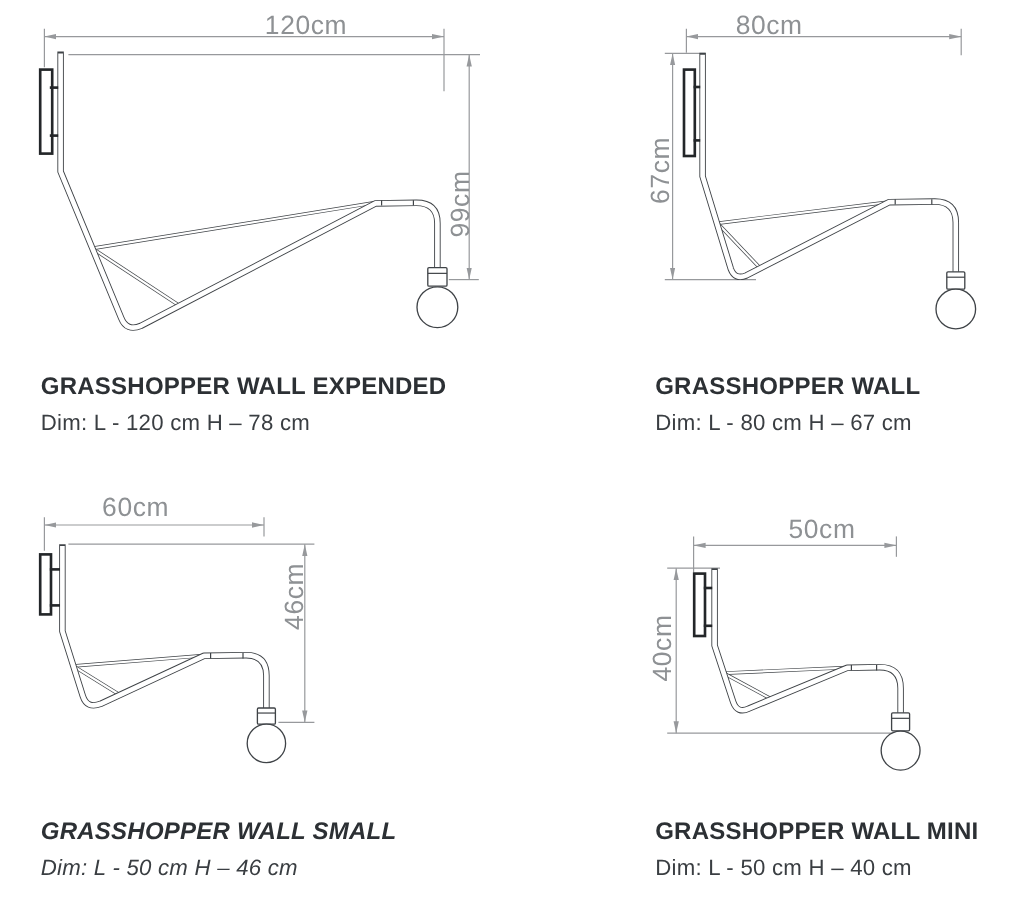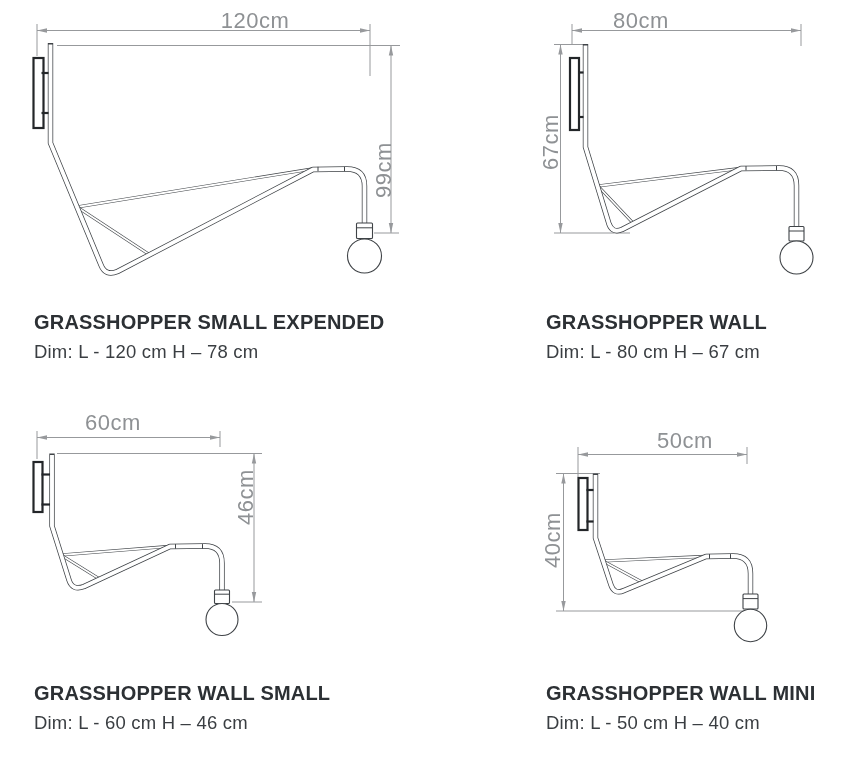--- a/index.html
+++ b/index.html
@@ -155,30 +155,30 @@
       <line class="socket-line" x1="743" y1="598.6" x2="758" y2="598.6"></line>
       <circle class="bulb" cx="750.5" cy="625.5" r="16.2"></circle>
       <rect class="plate" x="578.5" y="478" width="9" height="52"></rect>
       <line class="pin" x1="586.5" y1="490" x2="593.5" y2="490"></line>
       <line class="pin" x1="586.5" y1="521.5" x2="593.5" y2="521.5"></line>
     </g>
   </g>
 </svg>
 
 <div class="product-label" style="left:34px;top:310px;">
-  <h2>GRASSHOPPER SMALL EXPENDED</h2>
+  <h2>GRASSHOPPER WALL EXPENDED</h2>
   <p>Dim: L - 120 cm H – 78 cm</p>
 </div>
 
 <div class="product-label" style="left:546px;top:310px;">
   <h2>GRASSHOPPER WALL</h2>
   <p>Dim: L - 80 cm H – 67 cm</p>
 </div>
 
-<div class="product-label" style="left:34px;top:681px;">
+<div class="product-label" style="left:34px;top:681px;font-style:italic;">
   <h2>GRASSHOPPER WALL SMALL</h2>
-  <p>Dim: L - 60 cm H – 46 cm</p>
+  <p>Dim: L - 50 cm H – 46 cm</p>
 </div>
 
 <div class="product-label" style="left:546px;top:681px;">
   <h2>GRASSHOPPER WALL MINI</h2>
   <p>Dim: L - 50 cm H – 40 cm</p>
 </div>
 
 </body></html>

